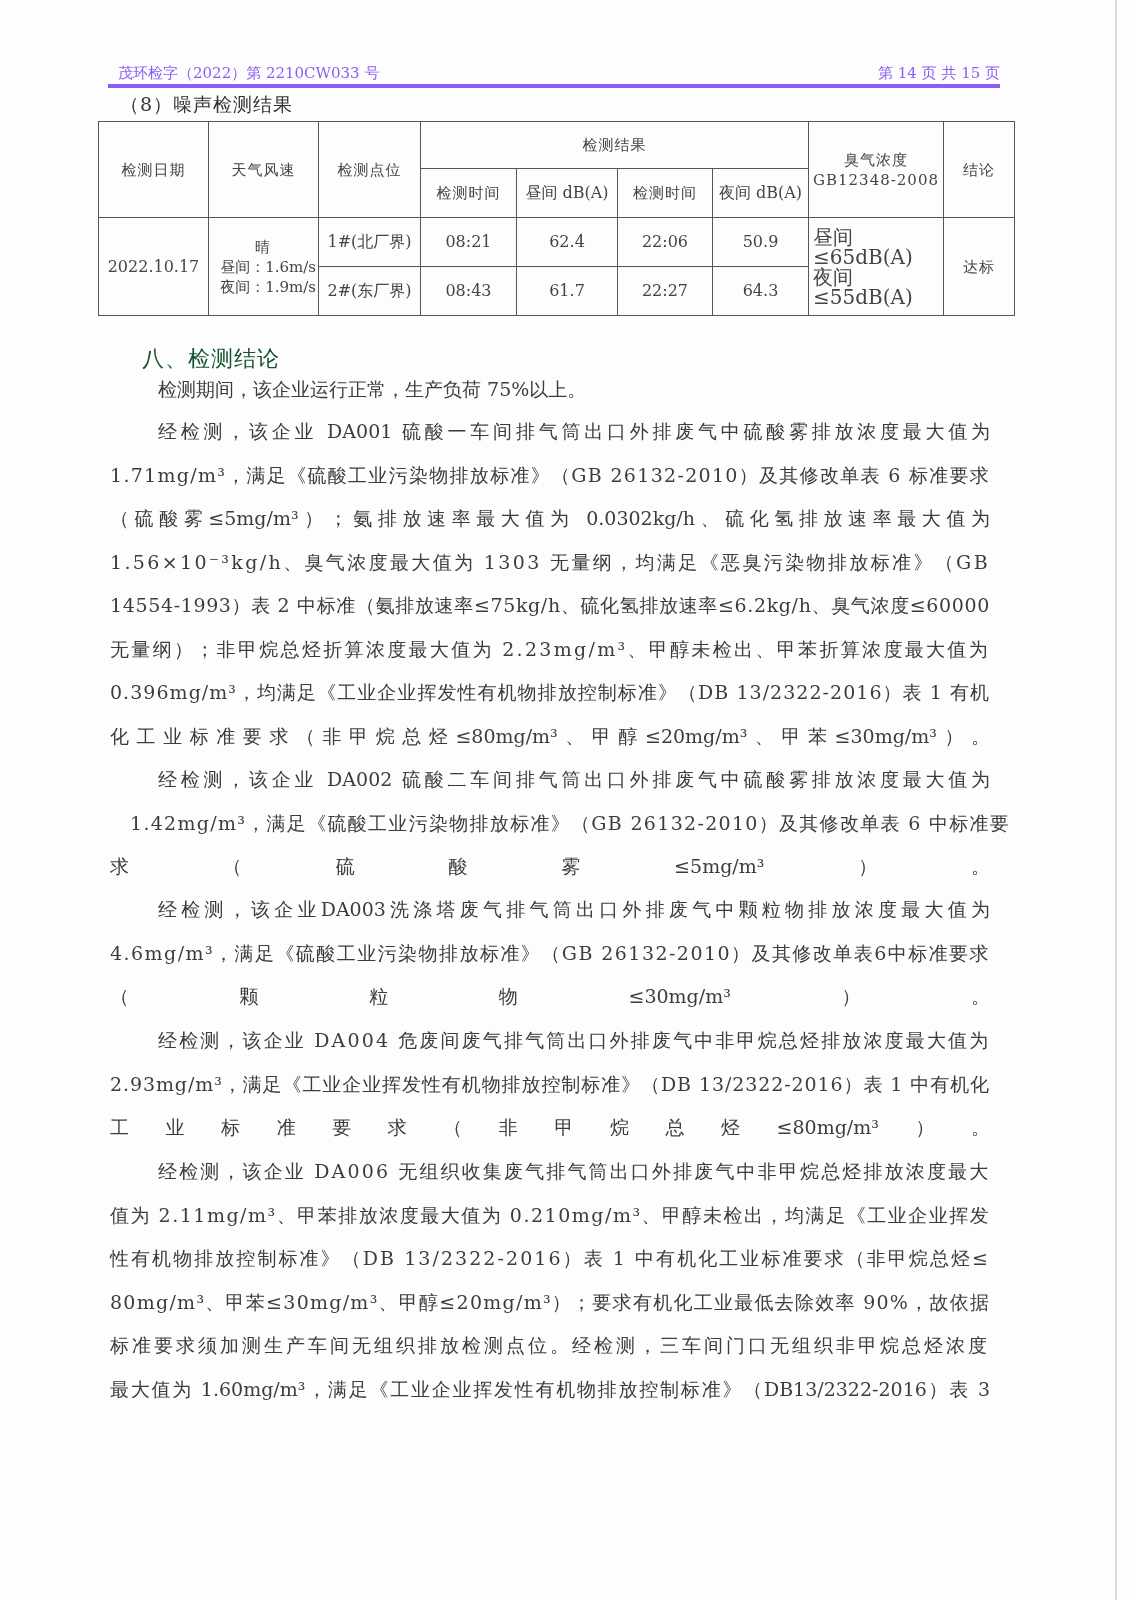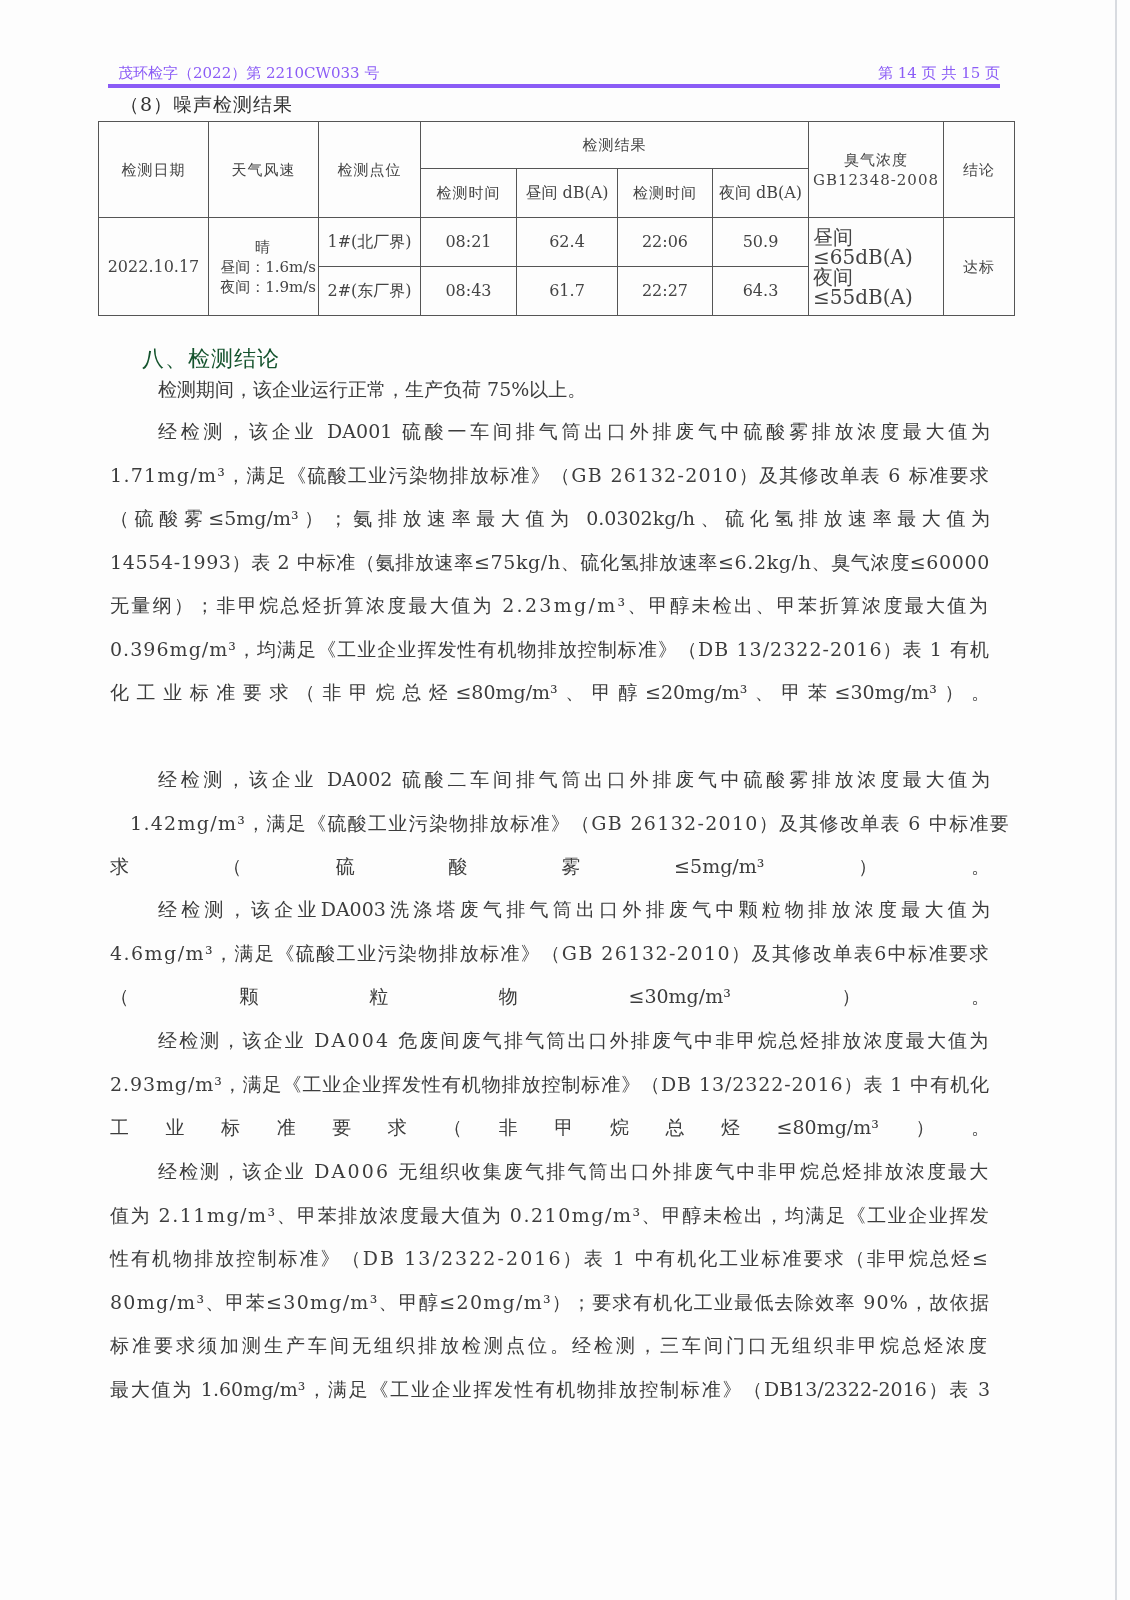--- a/index.html
+++ b/index.html
@@ -122,20 +122,21 @@
 <div class="h2">八、检测结论</div>
 
 <div class="para last" style="top:368px">
   <span class="line indent" style="display: block;">检测期间，该企业运行正常，生产负荷 75%以上。</span>
 </div>
 
 <div class="para" style="top:410px">
   <span class="line indent justify-line" style="display: block;">经检测，该企业 DA001 硫酸一车间排气筒出口外排废气中硫酸雾排放浓度最大值为</span>
   <span class="line" style="display: block; letter-spacing: 1.302px;">1.71mg/m³，满足《硫酸工业污染物排放标准》（GB 26132-2010）及其修改单表 6 标准要求</span>
   <span class="line" style="display: block;">（硫酸雾≤5mg/m³）；氨排放速率最大值为 0.0302kg/h、硫化氢排放速率最大值为</span>
+  <span class="line" style="display: block; letter-spacing: 2.367px;">1.56×10⁻³kg/h、臭气浓度最大值为 1303 无量纲，均满足《恶臭污染物排放标准》（GB</span>
   <span class="line" style="display: block; letter-spacing: 0.638px;">14554-1993）表 2 中标准（氨排放速率≤75kg/h、硫化氢排放速率≤6.2kg/h、臭气浓度≤60000</span>
   <span class="line" style="display: block; letter-spacing: 2.311px;">无量纲）；非甲烷总烃折算浓度最大值为 2.23mg/m³、甲醇未检出、甲苯折算浓度最大值为</span>
   <span class="line" style="display: block; letter-spacing: 1.036px;">0.396mg/m³，均满足《工业企业挥发性有机物排放控制标准》（DB 13/2322-2016）表 1 有机</span>
   <span class="line" style="display: block;">化工业标准要求（非甲烷总烃≤80mg/m³、甲醇≤20mg/m³、甲苯≤30mg/m³）。</span>
 </div>
 
 <div class="para" style="top:758px">
   <span class="line indent" style="display: block;">经检测，该企业 DA002 硫酸二车间排气筒出口外排废气中硫酸雾排放浓度最大值为</span>
   <span class="line" style="display: block; letter-spacing: 1.302px; margin-left: 20px;">1.42mg/m³，满足《硫酸工业污染物排放标准》（GB 26132-2010）及其修改单表 6 中标准要</span>
   <span class="line" style="display: block;">求（硫酸雾≤5mg/m³）。</span>

